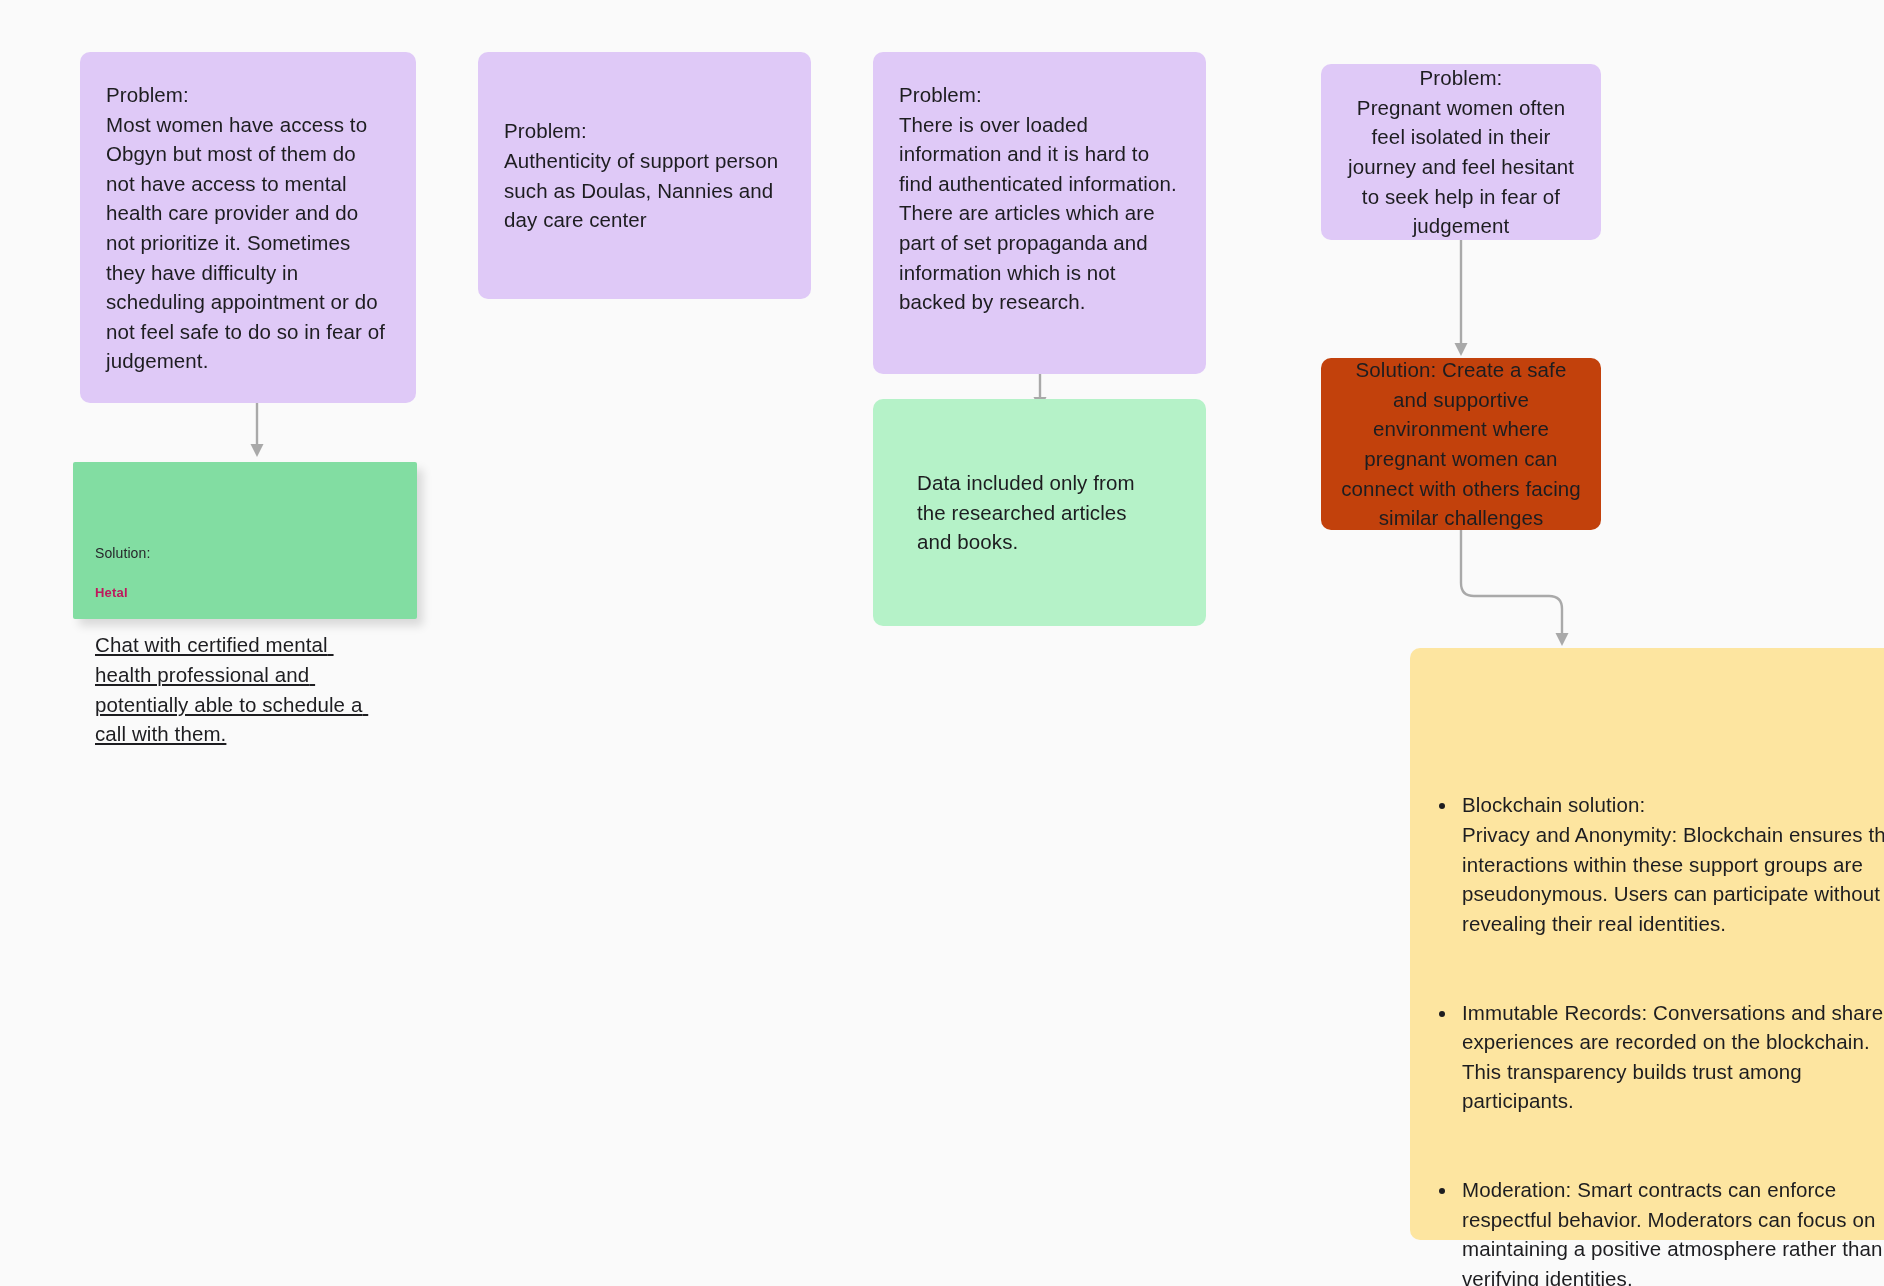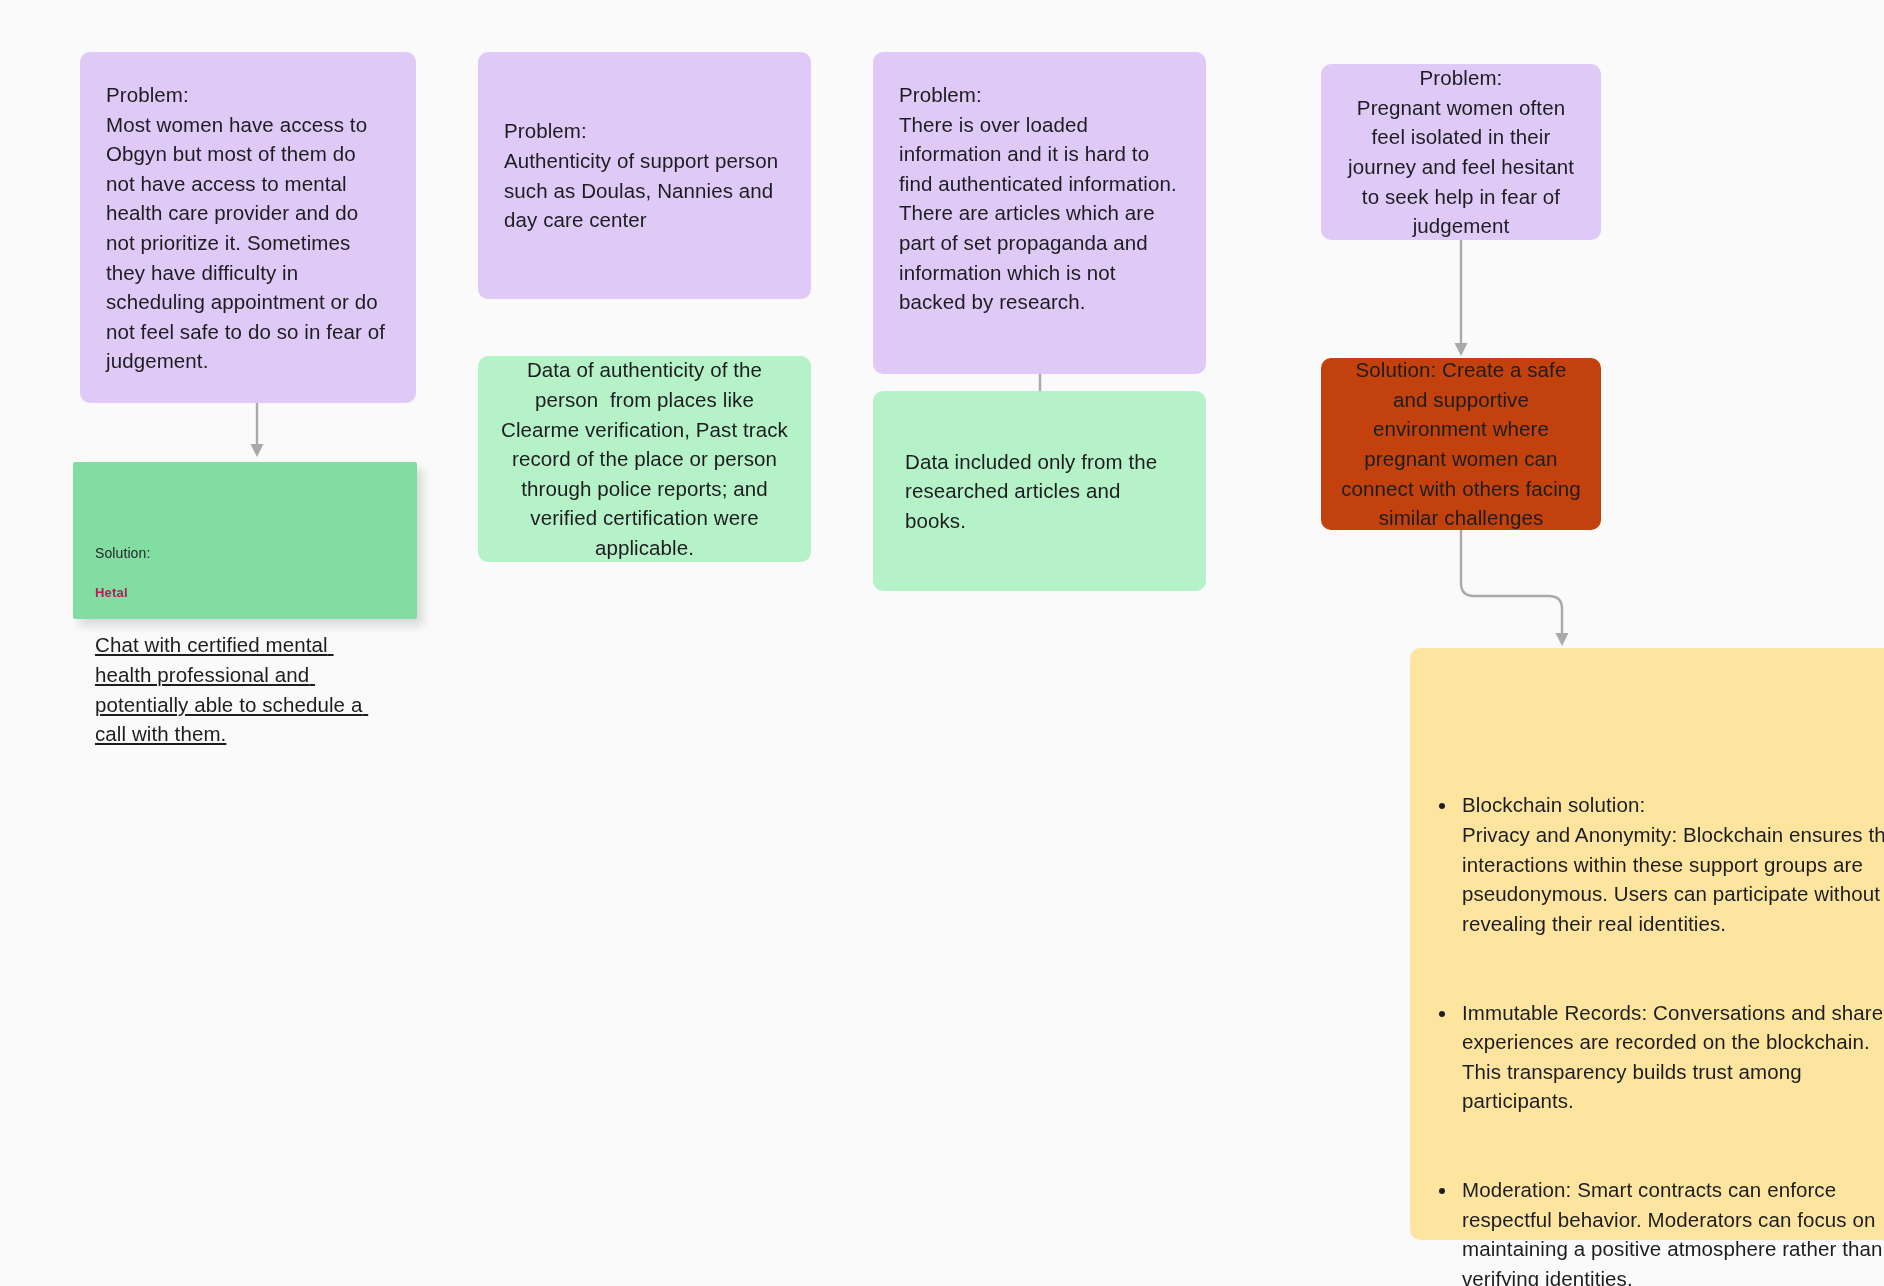--- a/index.html
+++ b/index.html
@@ -86,24 +86,24 @@
   }
 
   
   #c3-problem {
     left: 873px; top: 52px;
     width: 333px; height: 322px;
     background: #DFC9F7;
     padding: 28px 26px;
   }
   #c3-solution {
-    left: 873px; top: 391px;
-    width: 333px; height: 200px;
+    left: 873px; top: 399px;
+    width: 333px; height: 227px;
     background: #B5F2C8;
-    padding: 0 32px;
+    padding: 0 44px;
     display: flex;
     align-items: center;
   }
 
   
   #c4-problem {
     left: 1321px; top: 64px;
     width: 280px; height: 176px;
     background: #DFC9F7;
     padding: 0 18px;
@@ -169,23 +169,20 @@
     <span class="kicker">Solution:</span>
     <span class="body">Chat with certified mental health professional and potentially able to schedule a call with them.</span>
     <span class="author">Hetal</span>
   </div>
 
   <div class="card" id="c2-problem">
     <span>Problem:
 Authenticity of support person such as Doulas, Nannies and day care center</span>
   </div>
 
-  <div class="card" id="c2-solution">
-    <span>Data of authenticity of the person  from places like Clearme verification, Past track record of the place or person through police reports; and verified certification were applicable.</span>
-  </div>
 
   <div class="card" id="c3-problem">Problem:
 There is over loaded information and it is hard to find authenticated information. There are articles which are part of set propaganda and information which is not backed by research.</div>
 
   <svg class="conn" style="left:1028px; top:374px;" width="24" height="42">
     <line x1="12" y1="0" x2="12" y2="26"></line>
     <polygon points="12,36 5.5,23 18.5,23"></polygon>
   </svg>
 
   <div class="card" id="c3-solution">

